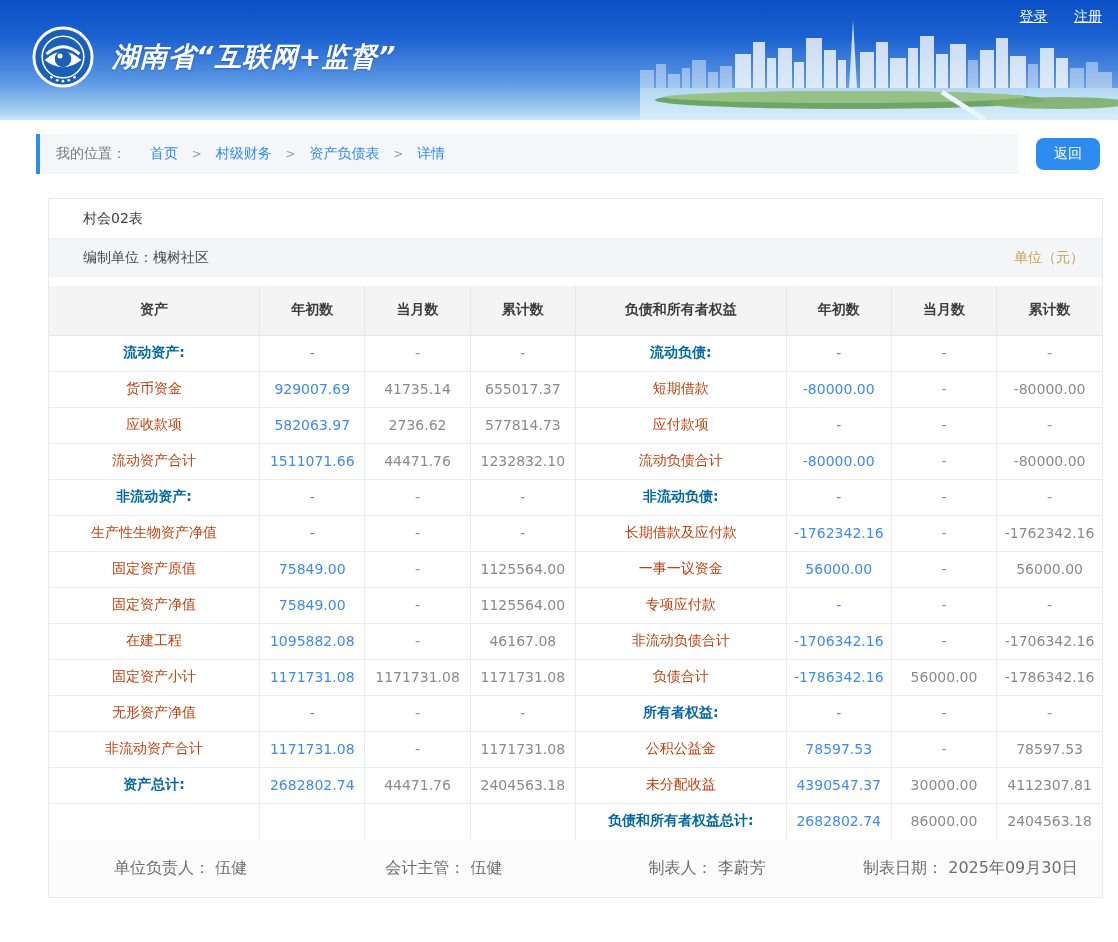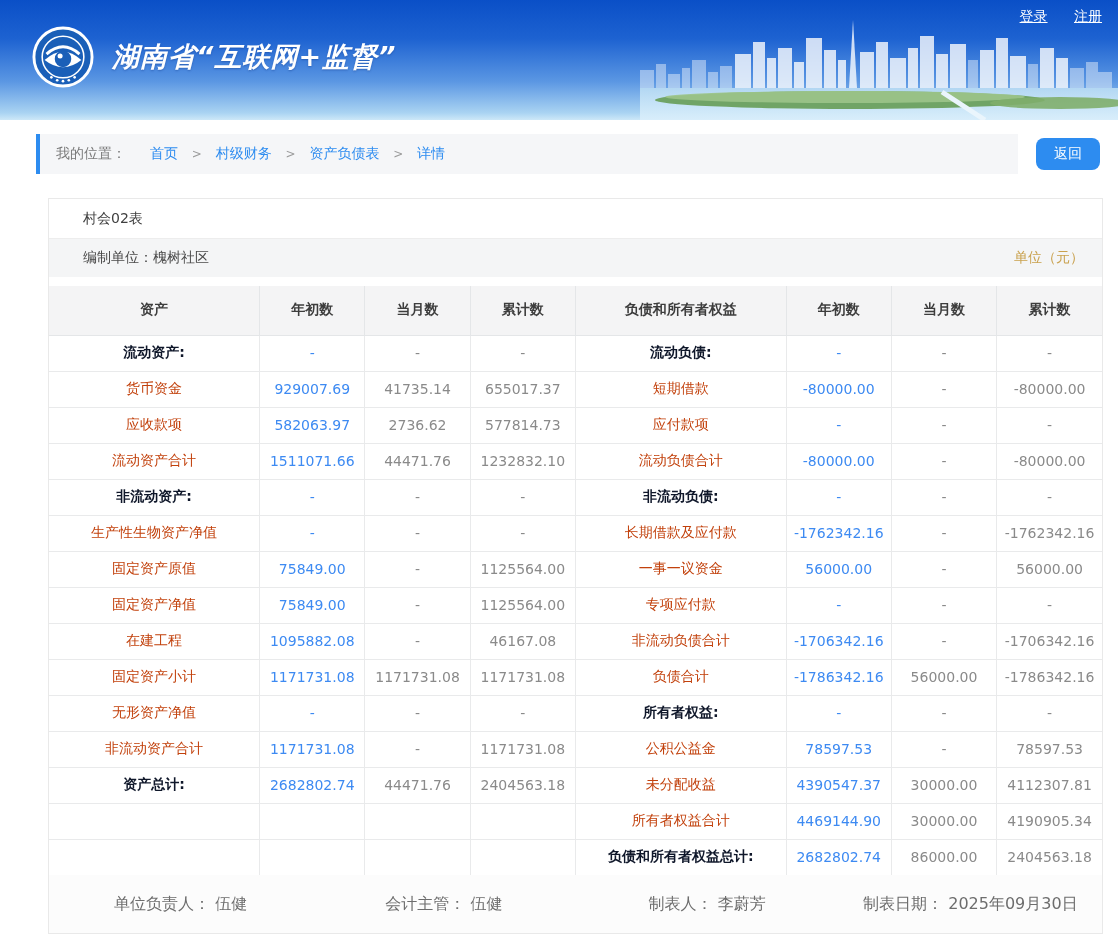--- a/index.html
+++ b/index.html
@@ -50,21 +50,21 @@
   table.sheet th:first-child { border-left:none; }
   table.sheet th:last-child { border-right:none; }
   table.sheet td {
     height:36px; text-align:center; color:#8a8a8a;
     border:1px solid #e9eaeb; white-space:nowrap; overflow:hidden;
   }
   table.sheet td:first-child { border-left:none; }
   table.sheet td:last-child { border-right:none; }
   table.sheet tr:last-child td { border-bottom:none; }
   table.sheet td.label { color:#c2410c; }
-  table.sheet td.bold { font-weight:bold; color:#0f172a;text-align:center; }
+  table.sheet td.bold { font-weight:bold; color:#0369a1;text-align:center; }
   table.sheet td.blue { color:#3d8af2; cursor:pointer; }
   .w-label { width:20%; } .w-num { width:10%; }
 
   
   .sign-row { display:flex; align-items:center; height:58px; background:#fcfcfc; font-size:16px; color:#6d6d6d; }
   .sign-row .sign-item { flex:1; text-align:center; }
 </style>
 </head>
 <body>
 
@@ -312,30 +312,20 @@
           <td class="label ">未分配收益</td>
           <td class="blue">4390547.37</td>
           <td class="">30000.00</td>
           <td class="">4112307.81</td>
         </tr>
         <tr>
           <td class="label "></td>
           <td class=""></td>
           <td class=""></td>
           <td class=""></td>
-          <td class="label ">所有者权益合计</td>
-          <td class="blue">4469144.90</td>
-          <td class="">30000.00</td>
-          <td class="">4190905.34</td>
-        </tr>
-        <tr>
-          <td class="label "></td>
-          <td class=""></td>
-          <td class=""></td>
-          <td class=""></td>
           <td class="label bold ">负债和所有者权益总计:</td>
           <td class="blue">2682802.74</td>
           <td class="">86000.00</td>
           <td class="">2404563.18</td>
         </tr>
       </tbody>
   </table>
 
   <div class="sign-row" id="sign-row">
       <div class="sign-item">单位负责人： 伍健</div>

